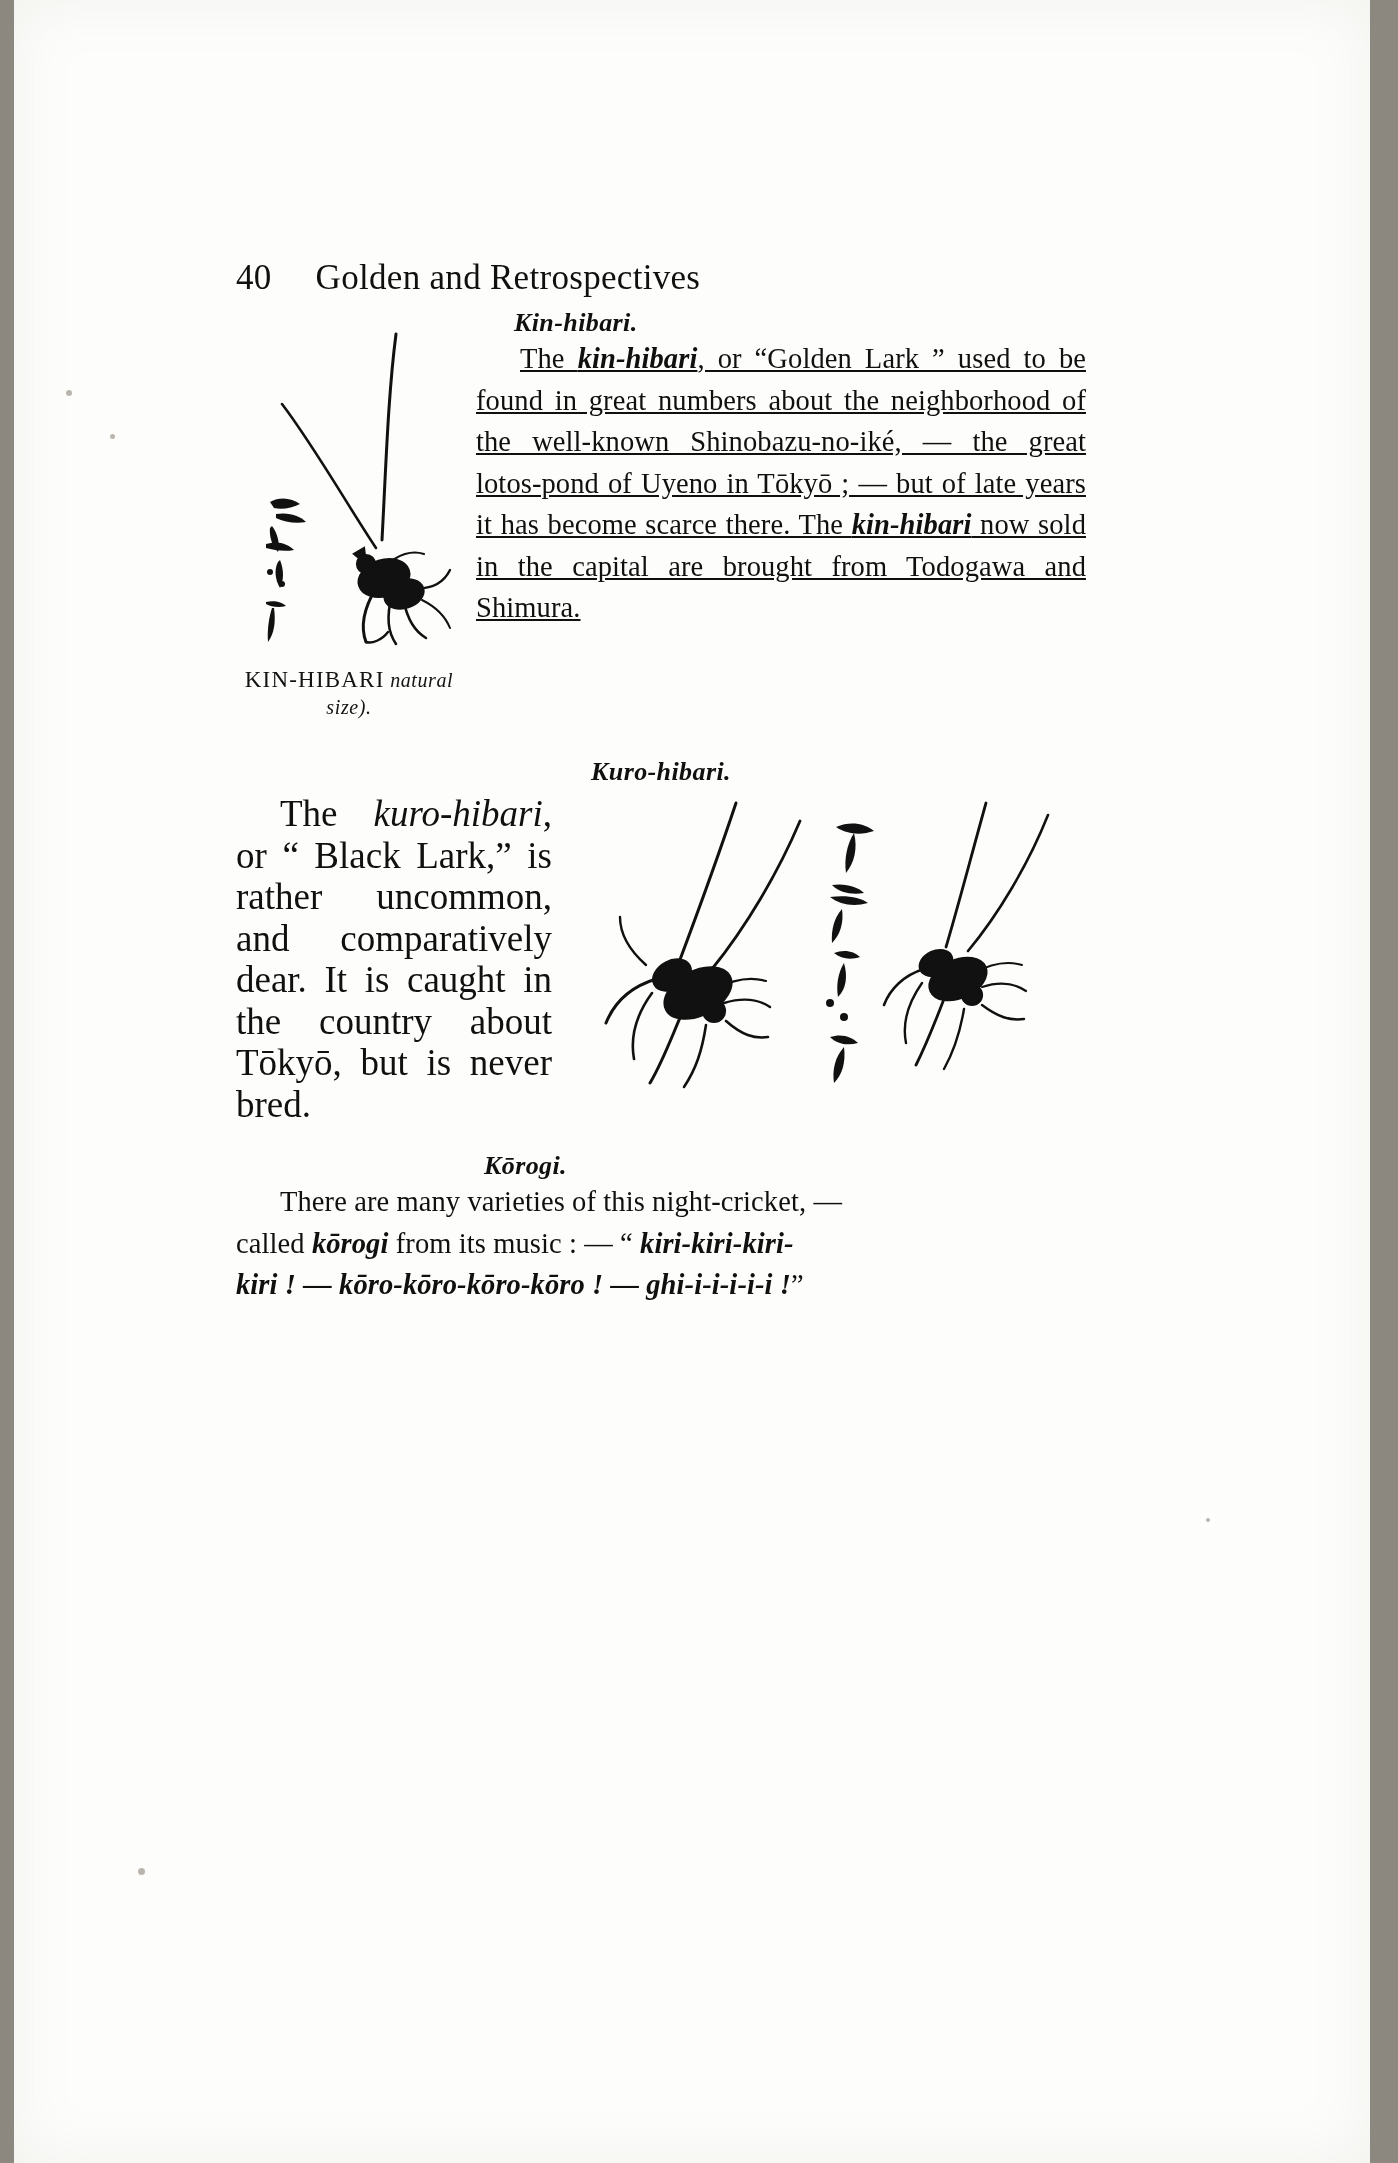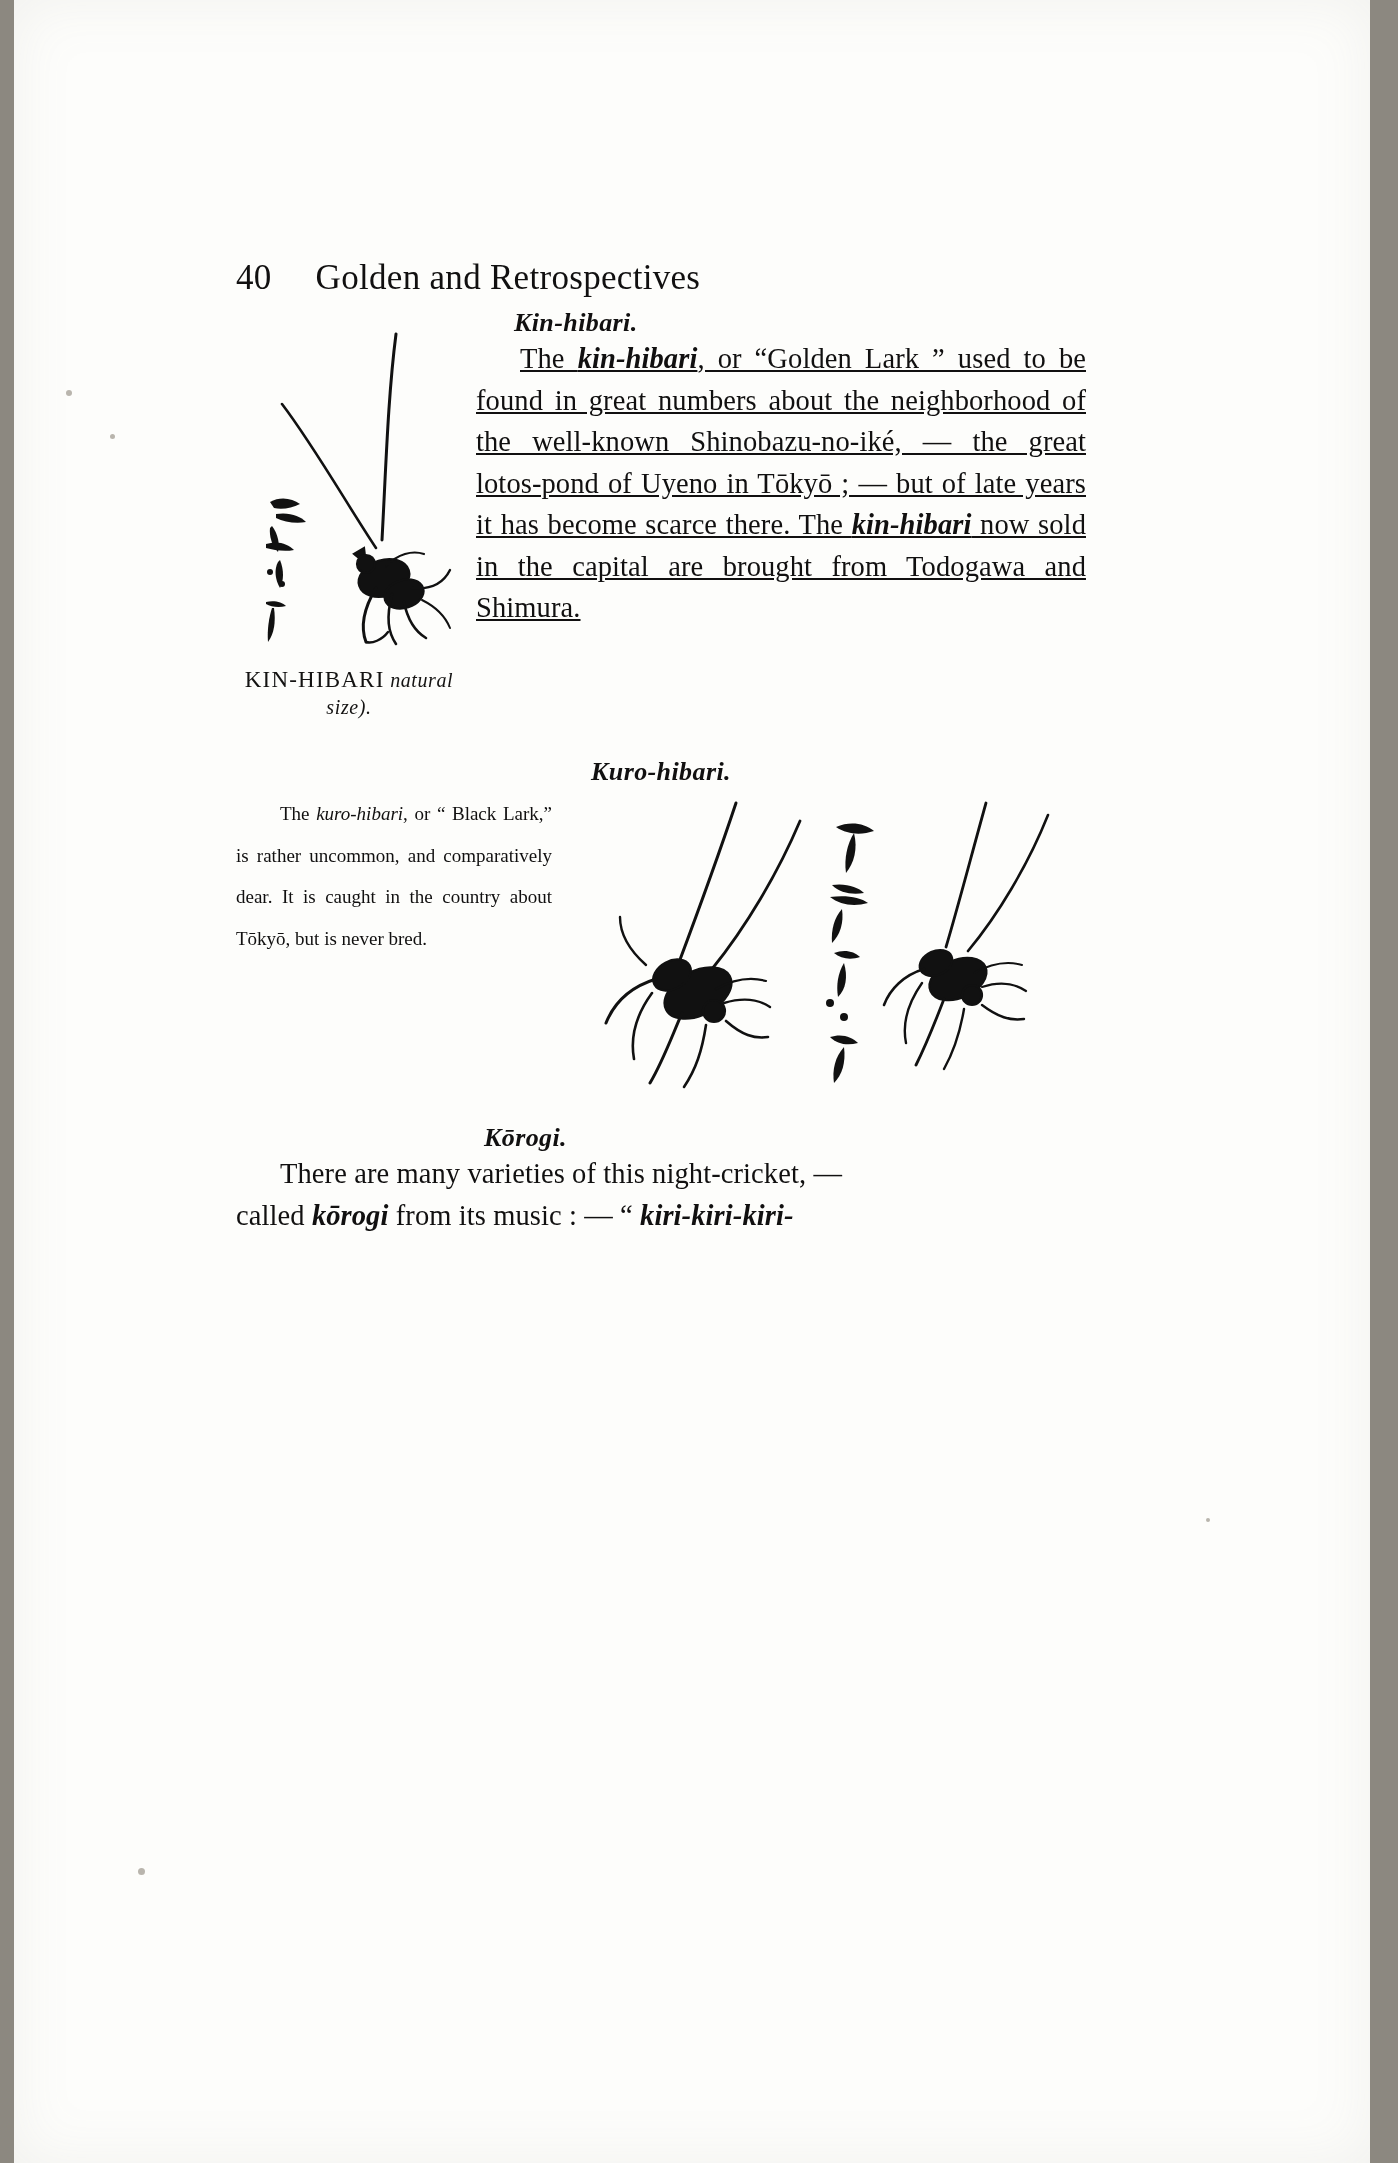--- a/index.html
+++ b/index.html
@@ -108,21 +108,21 @@
   .cap .it { font-style: italic; }
 
   
   .kin-para { overflow: hidden; text-decoration: underline; }
 
   
   .kuro-wrap { position: relative; margin-top: 6px; }
   .kuro-col {
     width: 316px;
     float: left;
-    font-size: 19px;
+    font-size: 37px;
     line-height: 41.5px;
     text-align: justify;
   }
   .fig-kuro {
     float: right;
     width: 500px;
     text-align: center;
     margin-top: 4px;
   }
   .fig-kuro .art { height: 300px; position: relative; }
@@ -257,19 +257,20 @@
       <div class="kuro-col"><span class="indent"></span><span>The </span><i>kuro-hibari</i><span>, or “ Black Lark,” is rather uncommon, and comparatively dear.  It is caught in the country about Tōkyō, but is never bred.</span></div>
 
       <div class="clear"></div>
     </div>
 
     <div class="section-title korogi" style="margin-top:26px;">Kōrogi.</div>
 
     <p class="body korogi-para">
       <span class="line"><span class="indent"></span><span>There are many varieties of this night-cricket, —</span></span>
       <span class="line"><span>called </span><i>kōrogi</i><span> from its music : — “ </span><i>kiri-kiri-kiri-</i></span>
+      <span class="line"><i>kiri ! — kōro-kōro-kōro-kōro ! — ghi-i-i-i-i-i !</i><span>”</span></span>
     </p>
 
   </div>
 </div>
 
 <div id="gutter-left"></div>
 <div id="gutter-right"></div>
 
 </body></html>

